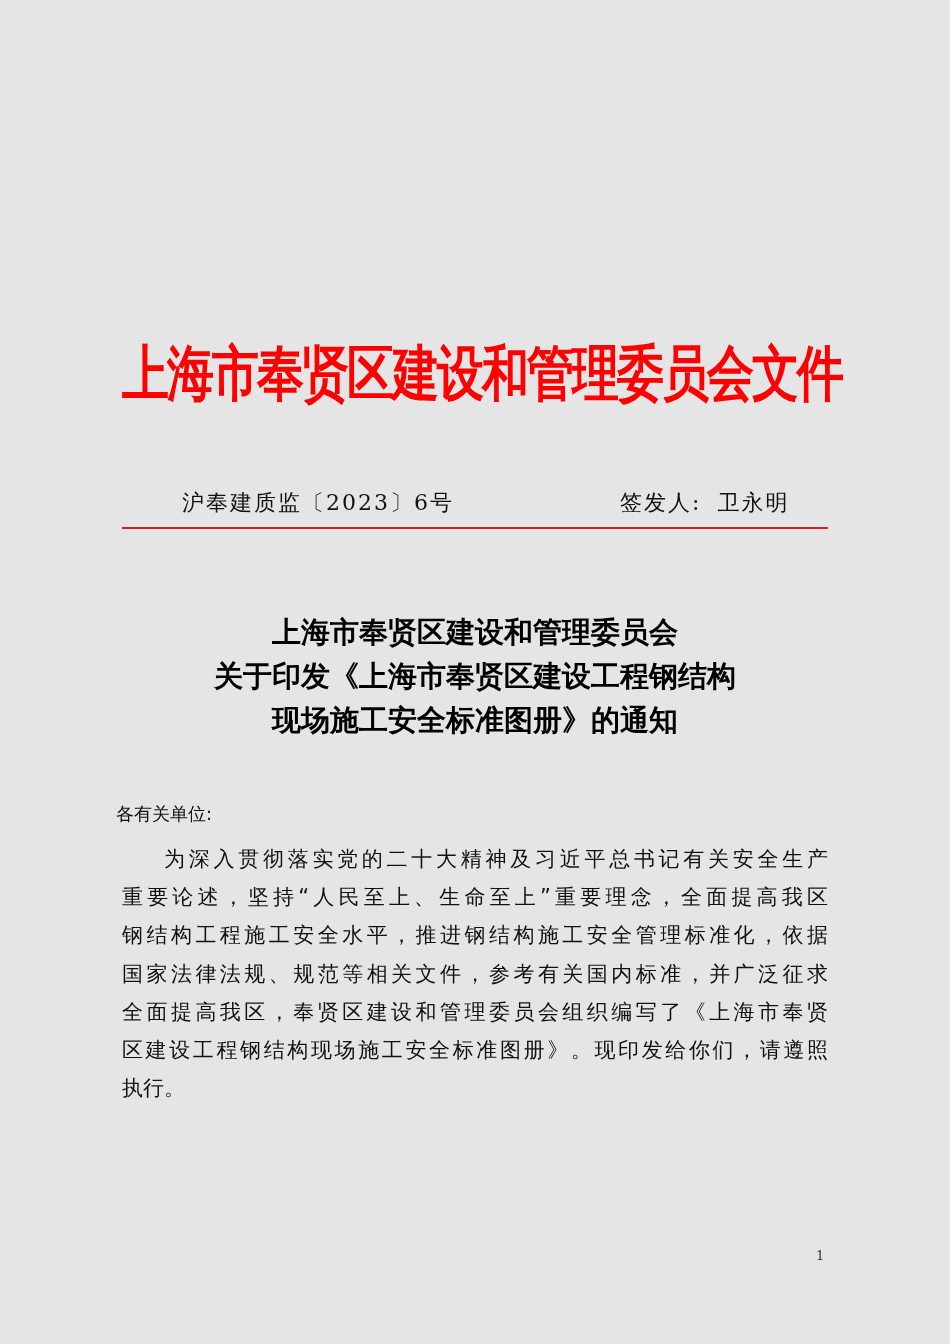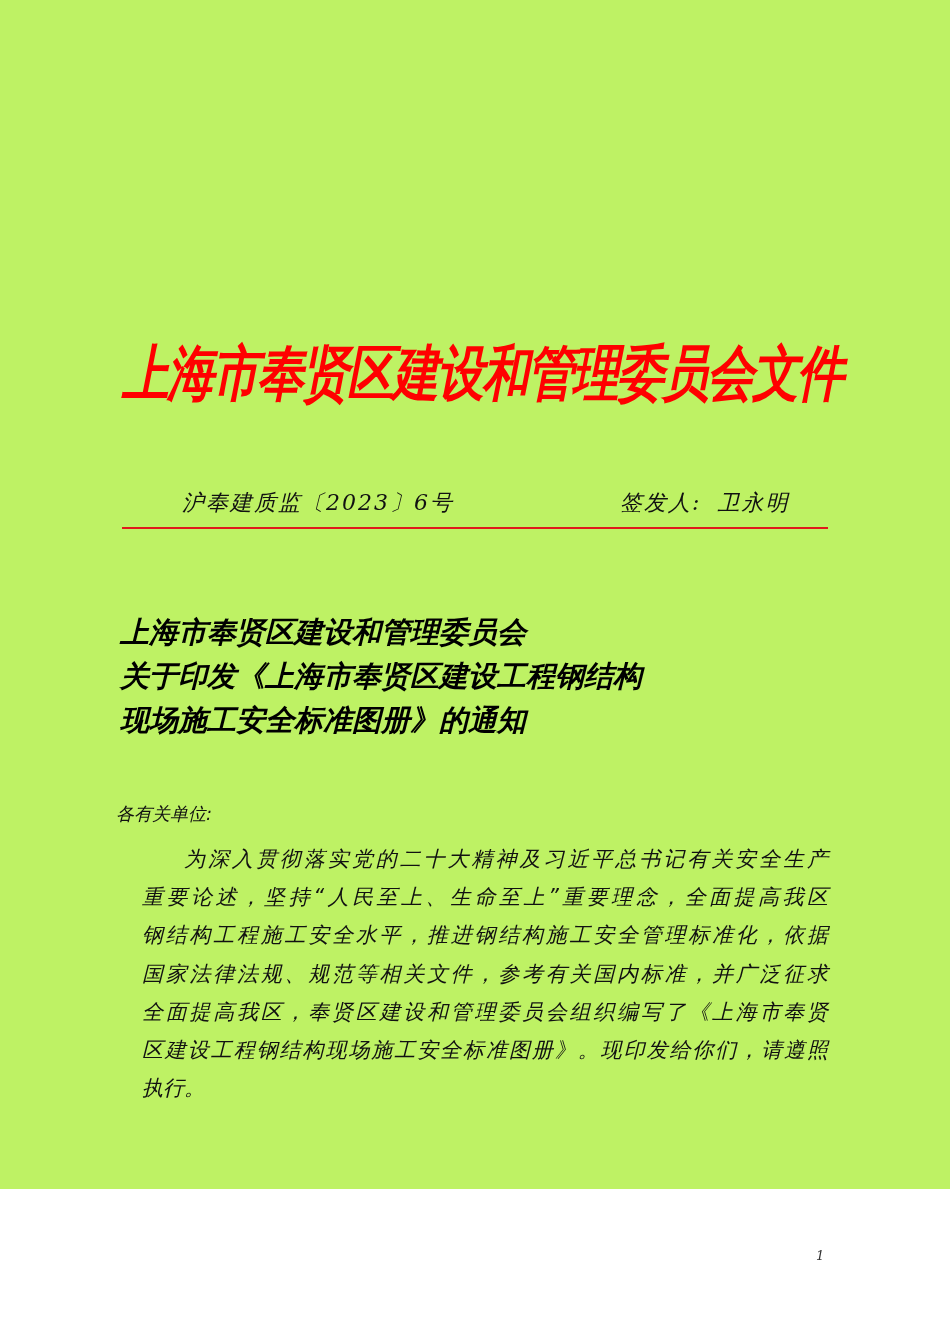--- a/index.html
+++ b/index.html
@@ -12,23 +12,22 @@
       height: 1344px;
       position: relative;
       overflow: hidden;
       font-family: "DejaVu Serif", "Liberation Serif", serif;
       color: #000000;
     }
     .page {
       position: absolute;
       left: 0; top: 0;
       width: 950px;
-      height: 1189px;
-      background: #bef264;
-      font-style: italic;
+      height: 1344px;
+      background: #e5e5e5;
     }
     .masthead {
       position: absolute;
       left: 122px;
       top: 336px;
       width: 708px;
       height: 76px;
       text-align: justify;
       text-align-last: justify;
       color: #ff0000;
@@ -71,21 +70,21 @@
       top: 527px;
       width: 706px;
       height: 2px;
       background: #e01b1b;
     }
     .title-block {
       position: absolute;
       left: 120px;
       top: 610px;
       width: 710px;
-      text-align: left;
+      text-align: center;
       font-family: "DejaVu Serif", "Liberation Serif", serif;
       font-weight: bold;
       font-size: 29px;
       line-height: 44px;
       color: #000000;
     }
     .title-line { display: block; white-space: nowrap; }
     .salutation {
       position: absolute;
       left: 116px;
@@ -105,21 +104,20 @@
       font-size: 21px;
       line-height: 38.2px;
       color: #111111;
     }
     .body-line {
       display: block;
       white-space: nowrap;
       text-align: justify;
       text-align-last: justify;
       height: 38.2px;
-      margin-left: 20px;
     }
     .body-line.first { padding-left: 42px; }
     .body-line.last { text-align-last: left; }
     .page-number {
       position: absolute;
       left: 816px;
       top: 1248px;
       font-family: "DejaVu Serif", "Liberation Serif", serif;
       font-size: 13px;
       line-height: 16px;

